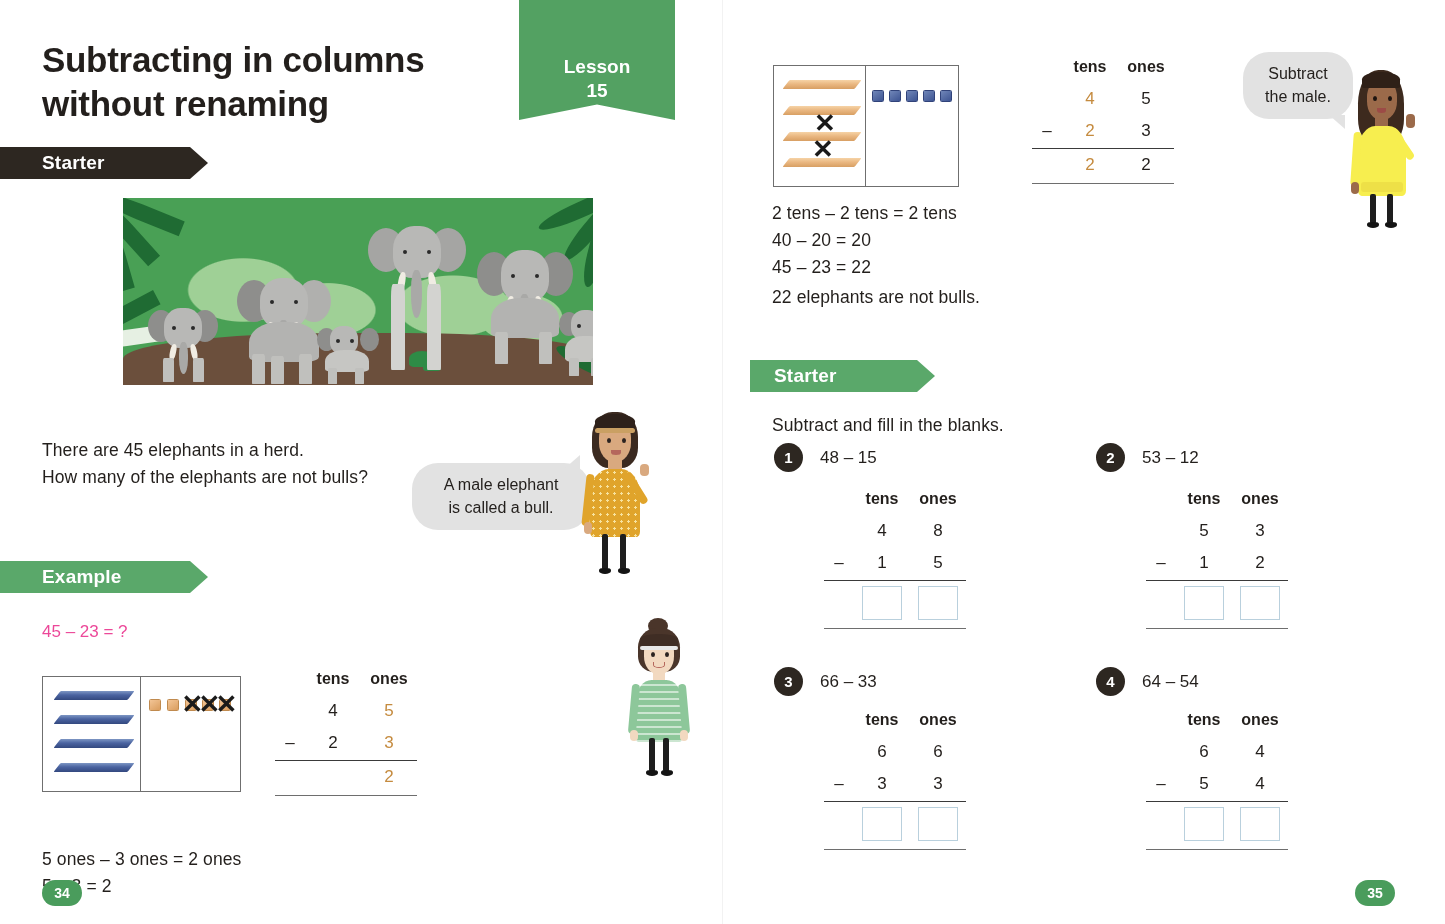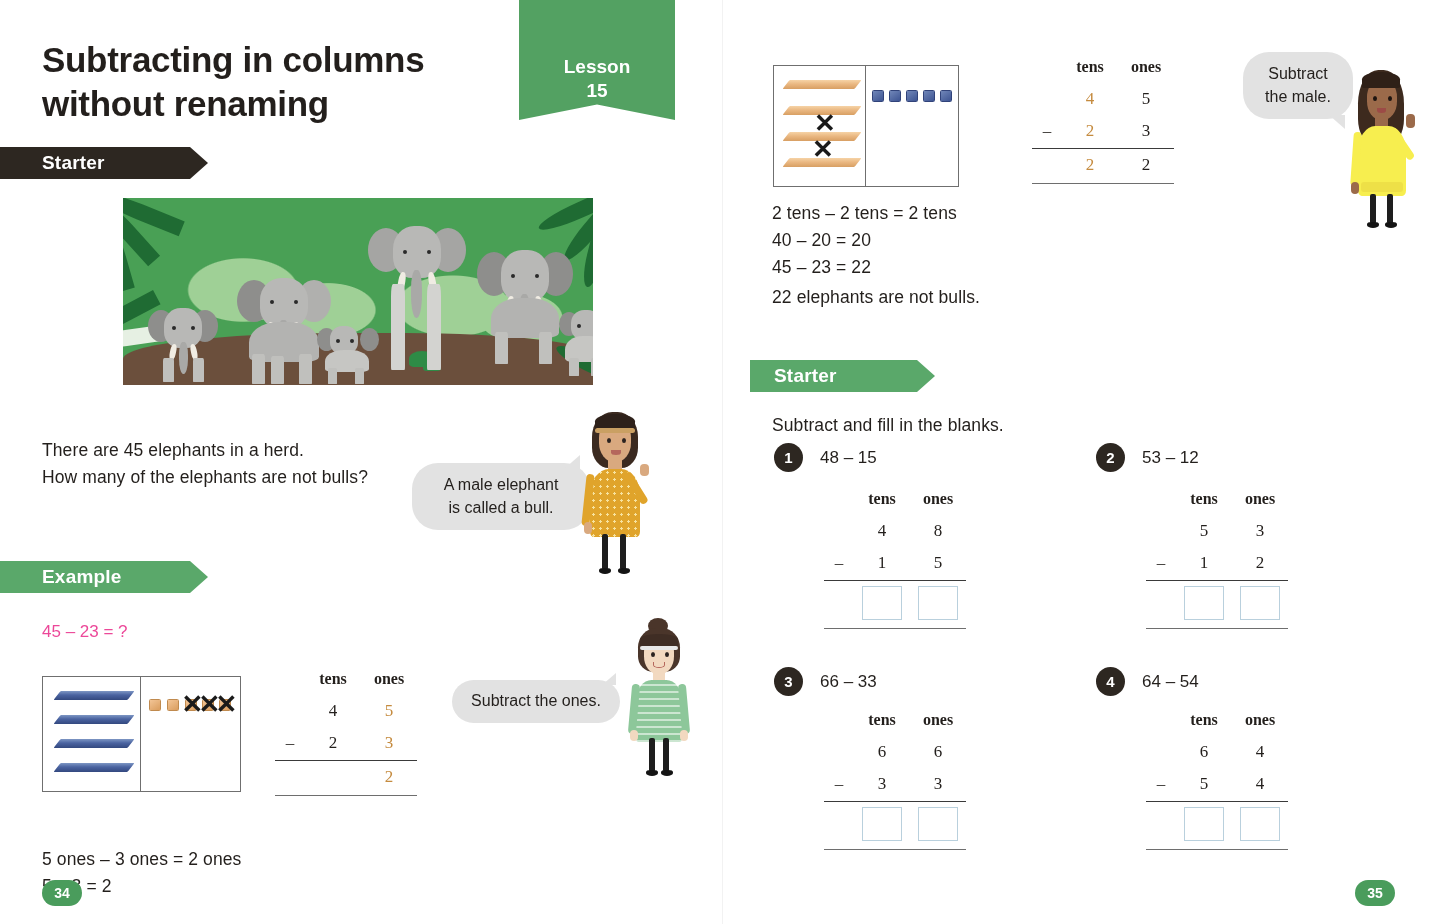--- a/index.html
+++ b/index.html
@@ -208,21 +208,21 @@
   .cross {
     position: absolute;
     color: #1a1a1a;
     font-size: 20px;
     font-weight: bold;
     line-height: 1;
   }
   .cross.big { font-size: 26px; }
 
   
-  .sum { position: absolute; font-family: Liberation Serif, serif; }
+  .sum { position: absolute; }
   .sum table { border-collapse: collapse; }
   .sum td {
     width: 56px; height: 33px;
     text-align: center;
     vertical-align: middle;
     font-size: 17px;
     color: #231f1c;
   }
   .sum td.opcol { width: 30px; font-size: 17px; }
   .sum th {
@@ -472,24 +472,20 @@
       </tr>
       <tr class="rule-bot">
         <td class="opcol" style="height:2px;"></td>
         <td style="height:2px;"></td>
         <td style="height:2px;"></td>
       </tr>
     </tbody>
       </table>
   </div>
 
-  <div class="bubble" id="bubble-ones">
-    <div class="tail"></div>
-    <span>Subtract the ones.</span>
-  </div>
 
   <div class="character" style="left:628px; top:618px; width:62px; height:162px;">
     <div class="ch-bun" style="left:20px; top:0; width:20px; height:16px; background:#4a352a;"></div>
     <div class="ch-hair-back" style="position:absolute; left:10px; top:10px; width:42px; height:44px; background:#4a352a;"></div>
     <div class="ch-face" style="position:absolute; left:16px; top:18px; width:30px; height:38px; background:#f2d9c0;"></div>
     <div style="position:absolute; left:12px; top:16px; width:38px; height:12px; background:#3f2d24; border-radius:46% 46% 0 0;"></div>
     <div style="position:absolute; left:12px; top:28px; width:38px; height:4px; background:#e8e8e8; border-radius:2px;"></div>
     <div class="ch-eye" style="left:23px; top:34px;"></div>
     <div class="ch-eye" style="left:37px; top:34px;"></div>
     <div class="ch-mouth" style="left:25px; top:44px; width:12px; height:6px; border:1.5px solid #b5675c; border-top:none; background:transparent;"></div>

